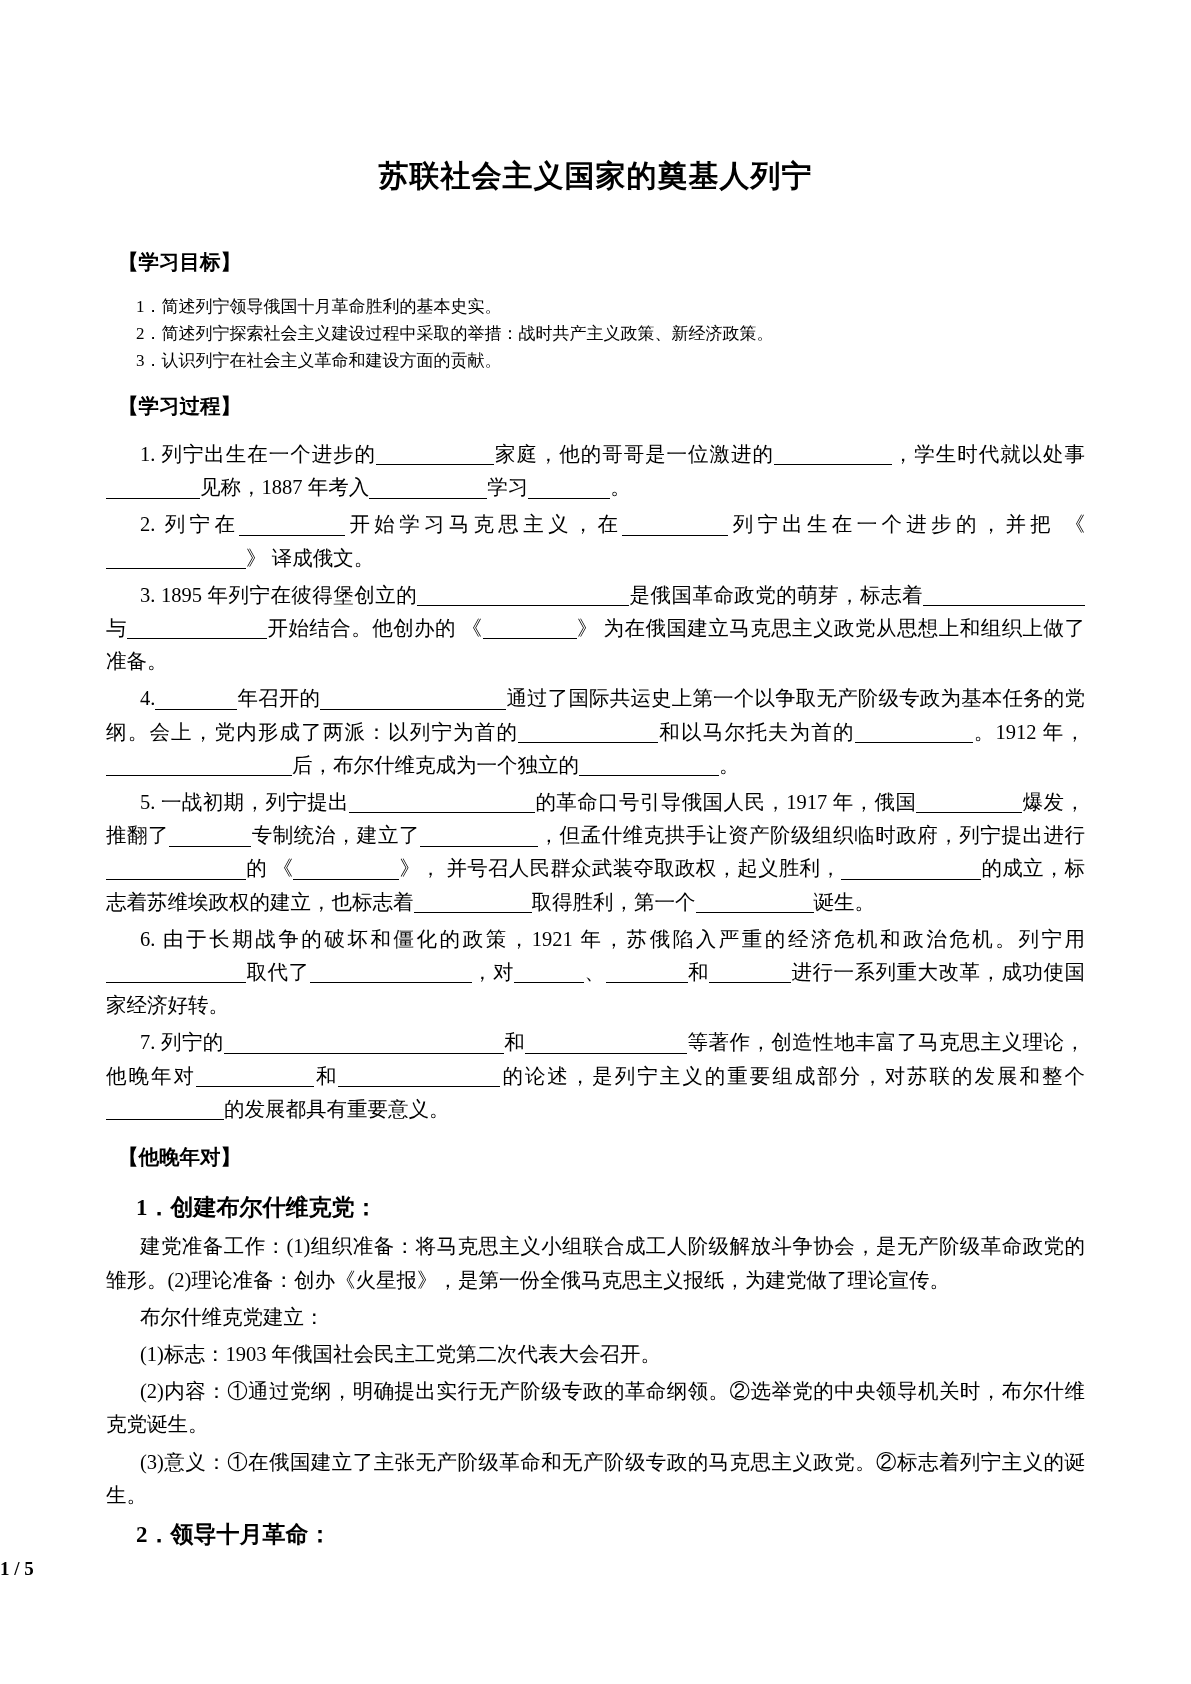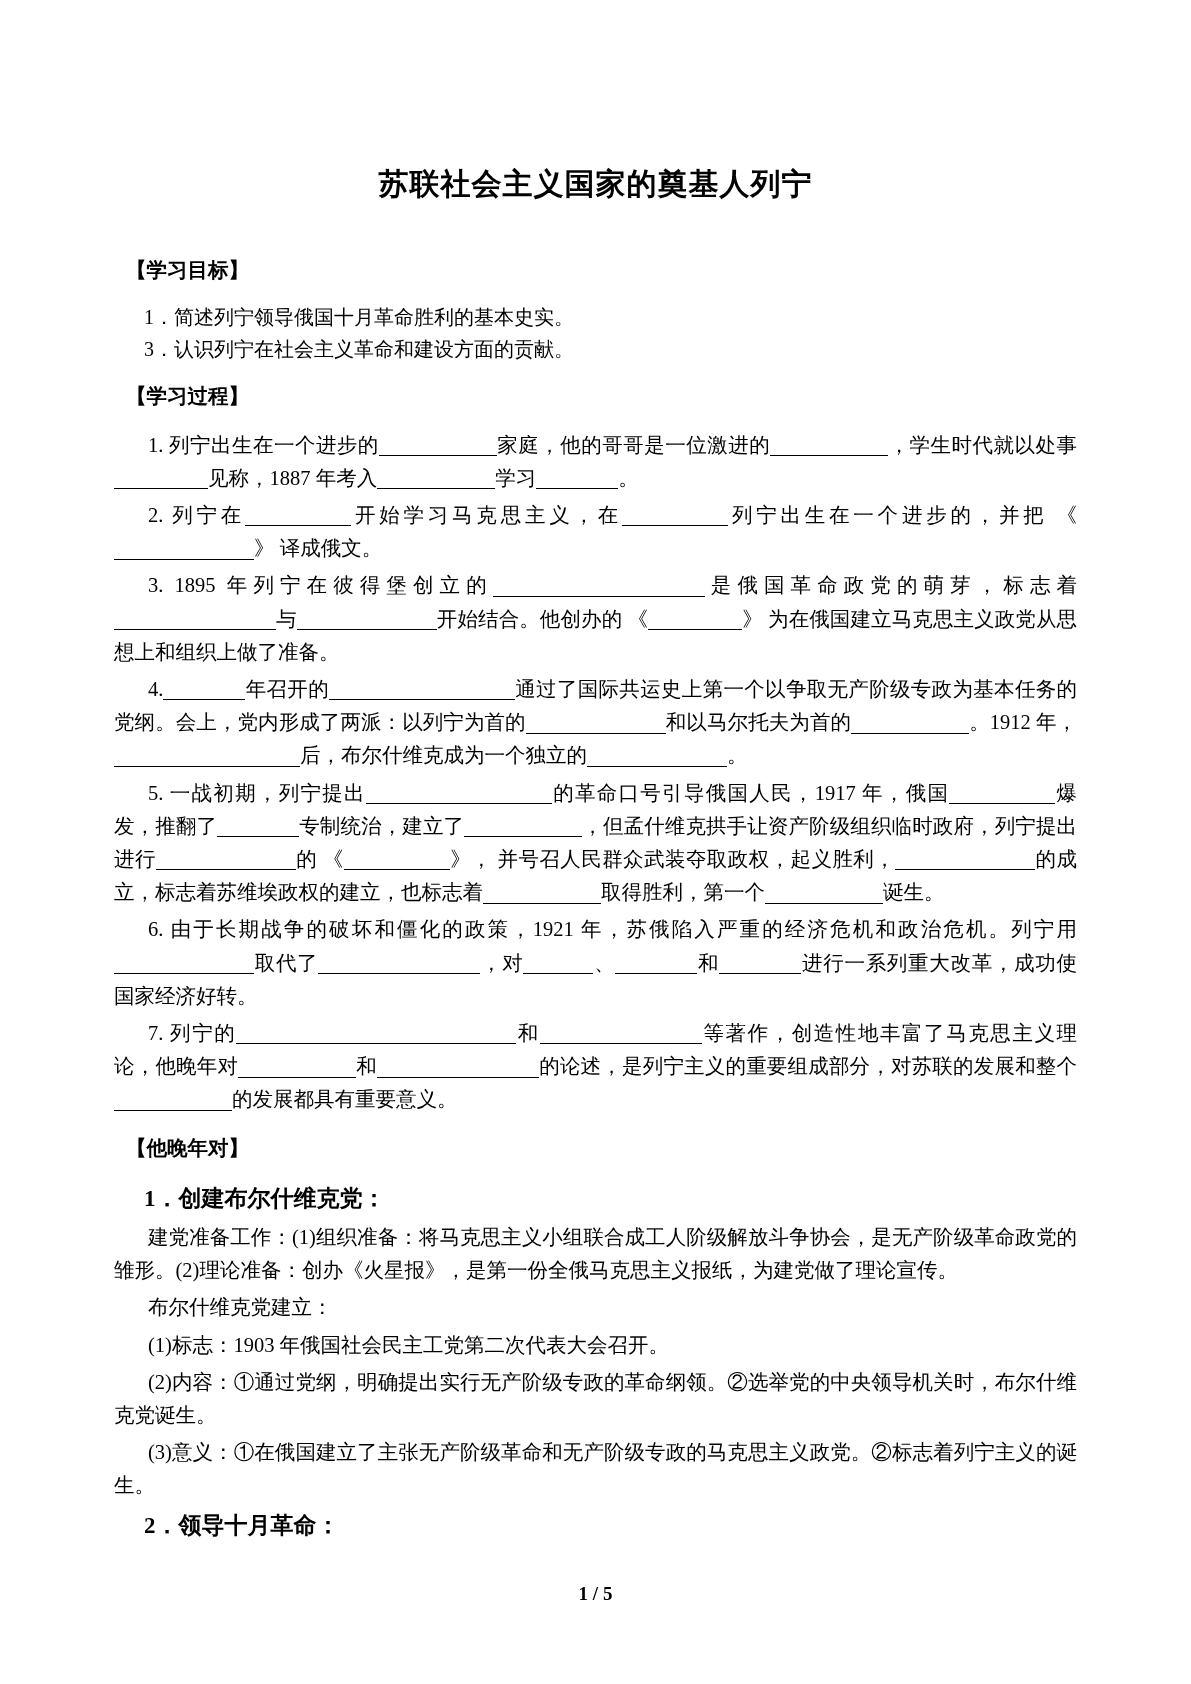--- a/index.html
+++ b/index.html
@@ -15,21 +15,21 @@
     position: relative;
     overflow: hidden;
   }
   .page {
     position: absolute;
     left: 0;
     top: 0;
     width: 1191px;
     height: 1684px;
     box-sizing: border-box;
-    padding: 16px;
+    padding: 8px;
   }
   .doc-title {
     text-align: center;
     font-size: 30px;
     font-weight: bold;
     letter-spacing: 1px;
     margin: 0;
     padding-top: 148px;
     line-height: 1.3;
   }
@@ -38,21 +38,21 @@
     margin-top: 52px;
   }
   .section-head {
     font-size: 20.5px;
     font-weight: bold;
     line-height: 1.52;
     margin: 16px;
     letter-spacing: 0px;
   }
   .obj-line {
-    font-size: 20px;
+    font-size: 17px;
     line-height: 1.58;
     margin: 0;
     padding-left: 34px;
     white-space: nowrap;
   }
   .para {
     font-size: 20.5px;
     line-height: 1.62;
     margin: 4px;
     text-indent: 34px;
@@ -79,38 +79,39 @@
   .b10 { width: 118px; }
   .b12 { width: 140px; }
   .b14 { width: 162px; }
   .b16 { width: 186px; }
   .b18 { width: 212px; }
   .b24 { width: 280px; }
   .footer {
     position: absolute;
     left: 0;
     right: 0;
-    bottom: 79px;
-    text-align: center;
+    bottom: 104px;
+    text-align: left;
     font-size: 19px;
     font-weight: bold;
     font-family: "Liberation Serif", serif;
   }
 </style>
 </head>
 <body>
 
 <div class="page">
 
   <h1 class="doc-title">苏联社会主义国家的奠基人列宁</h1>
 
   <div class="content">
 
     <div class="section-head">【学习目标】</div>
     <div class="obj-line">1．简述列宁领导俄国十月革命胜利的基本史实。</div>
+    <div class="obj-line">2．简述列宁探索社会主义建设过程中采取的举措：战时共产主义政策、新经济政策。</div>
     <div class="obj-line">3．认识列宁在社会主义革命和建设方面的贡献。</div>
 
     <div class="section-head">【学习过程】</div>
 
     <p class="para"><span>1. 列宁出生在一个进步的</span><span class="blank b10"></span><span>家庭，他的哥哥是一位激进的</span><span class="blank b10"></span><span>，学生时代就以处事</span><span class="blank b8"></span><span>见称，1887 年考入</span><span class="blank b10"></span><span>学习</span><span class="blank b7"></span><span>。</span></p>
 
     <p class="para"><span>2. 列宁在</span><span class="blank b9"></span><span>开始学习马克思主义，在</span><span class="blank b9"></span><span>列宁出生在一个进步的，并把 《</span><span class="blank b12"></span><span>》 译成俄文。</span></p>
 
     <p class="para"><span>3. 1895 年列宁在彼得堡创立的</span><span class="blank b18"></span><span>是俄国革命政党的萌芽，标志着</span><span class="blank b14"></span><span>与</span><span class="blank b12"></span><span>开始结合。他创办的 《</span><span class="blank b8"></span><span>》 为在俄国建立马克思主义政党从思想上和组织上做了准备。</span></p>
 

